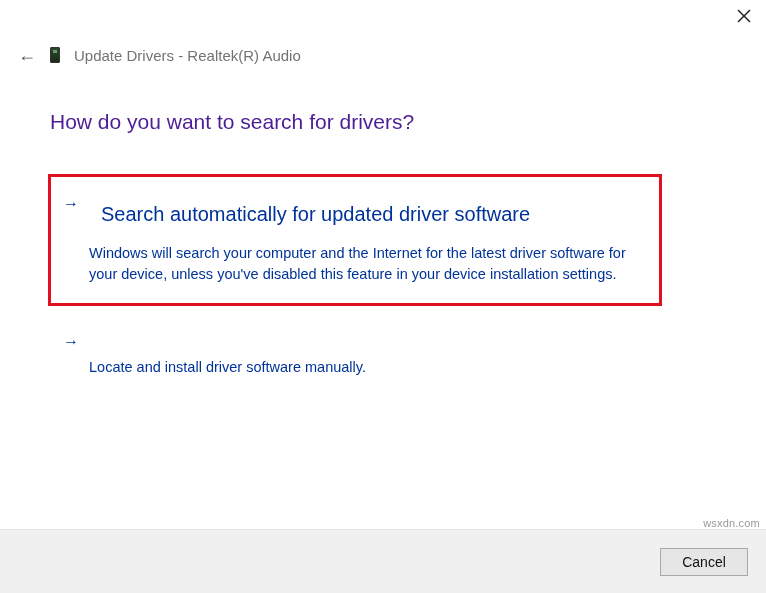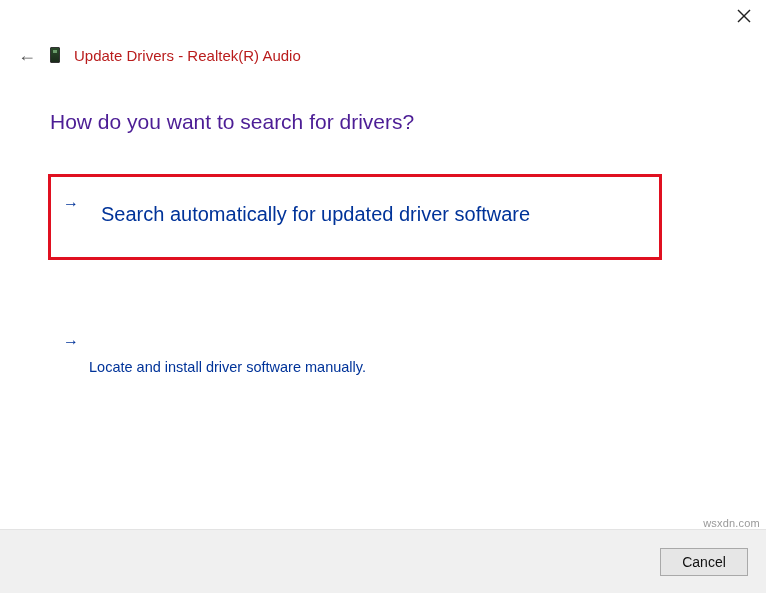--- a/index.html
+++ b/index.html
@@ -45,21 +45,21 @@
   }
   .driver-icon::after {
     content: '';
     position: absolute;
     left: 2px; right: 2px; top: 2px;
     height: 3px;
     background: #6a9a6a;
   }
   .header-title {
     font-size: 15px;
-    color: #b91c1c;
+    color: #737373;
   }
   .question {
     position: absolute;
     top: 110px;
     left: 50px;
     font-size: 21px;
     color: #4c1d95;
     font-weight: 400;
   }
   .option-block {
@@ -148,20 +148,21 @@
   <span class="header-title">Update Drivers - Realtek(R) Audio</span>
 </div>
 
 <div class="question">How do you want to search for drivers?</div>
 
 <div class="option-block option1">
   <div class="opt-head">
     <span class="opt-arrow">→</span>
     <span class="opt-title">Search automatically for updated driver software</span>
   </div>
+  <div class="opt-desc">Windows will search your computer and the Internet for the latest driver software for your device, unless you've disabled this feature in your device installation settings.</div>
 </div>
 
 <div class="option-block option2">
   <div class="opt-head">
     <span class="opt-arrow">→</span>
   </div>
   <div class="opt-desc">Locate and install driver software manually.</div>
 </div>
 
 <div class="watermark">wsxdn.com</div>

